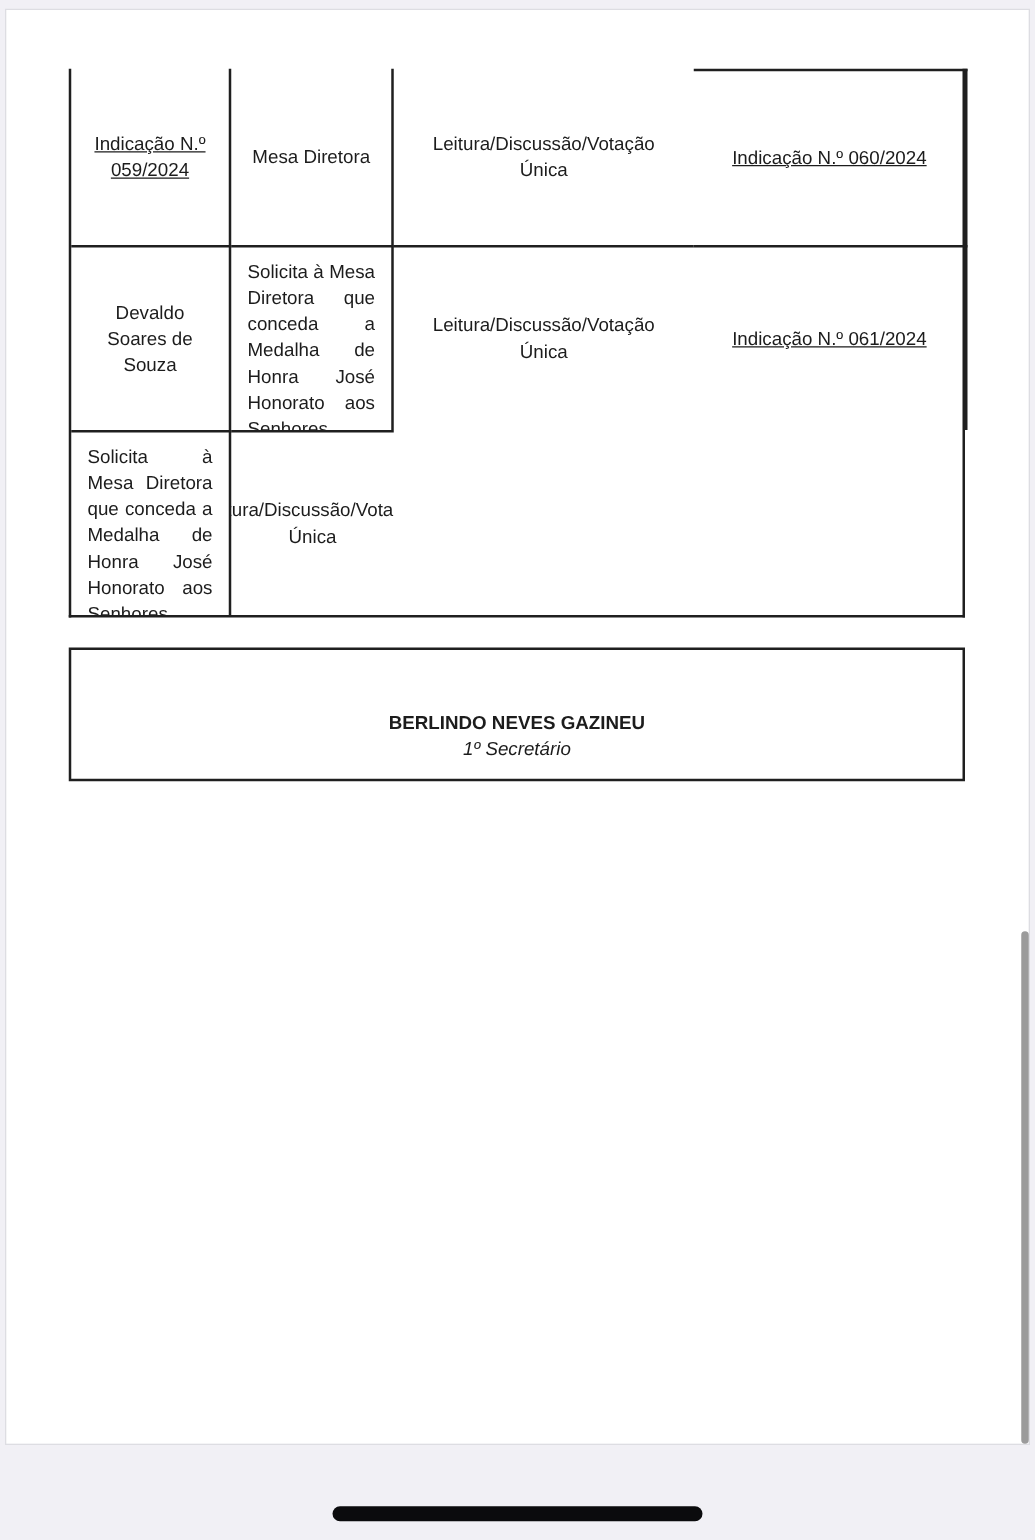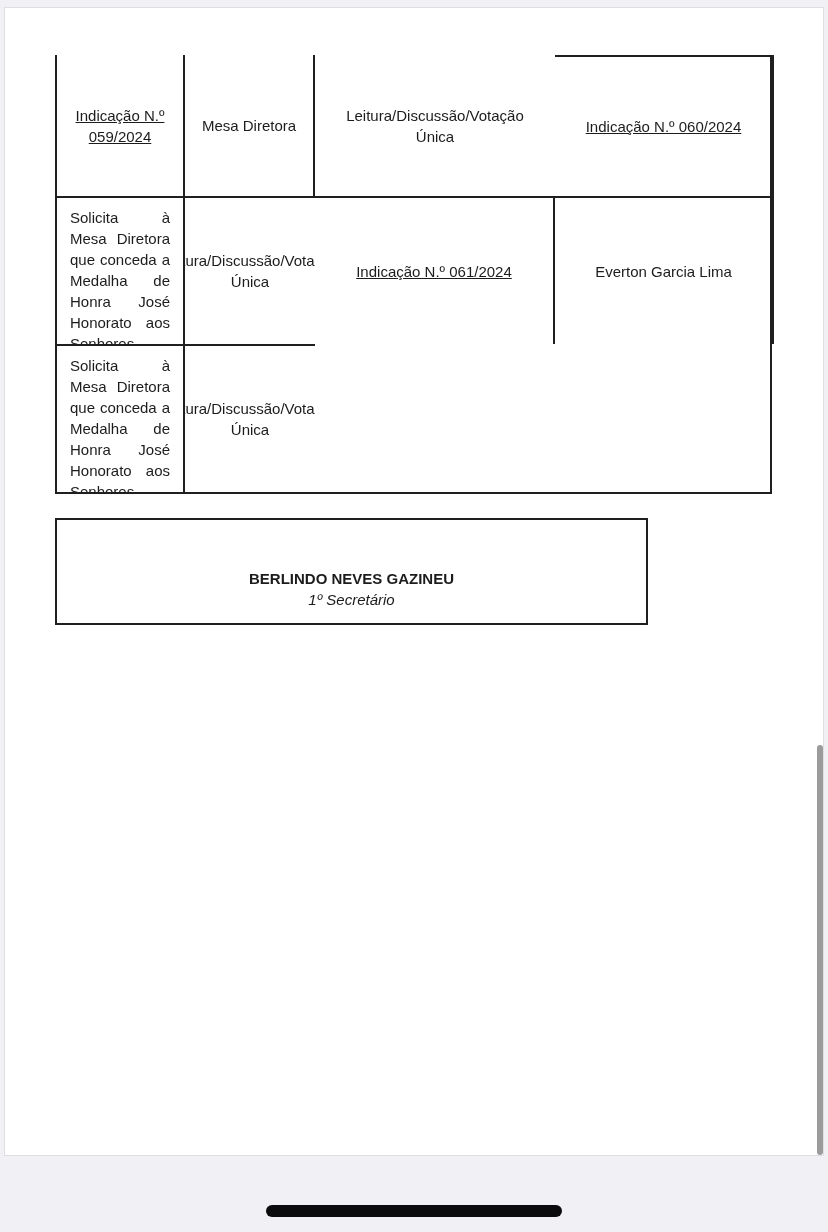--- a/index.html
+++ b/index.html
@@ -54,21 +54,21 @@
   .cell-desc {
     align-items: flex-start;
     justify-content: flex-start;
     text-align: justify;
     padding: 9px 13px 0 13px;
   }
   .cell-proc { padding: 0 21px; }
   .signature-box {
     position: absolute;
     left: 50px; top: 510px;
-    width: 593px; height: 107px;
+    width: 717px; height: 107px;
     border: 2px solid #1f1f1f;
     display: flex;
     flex-direction: column;
     align-items: center;
     justify-content: flex-end;
     padding-bottom: 13px;
     color: #1c1c1c;
   }
   .sig-name { font-weight: bold; font-size: 15px; line-height: 21px; }
   .sig-title { font-size: 15px; line-height: 21px; font-style: italic; }
@@ -102,32 +102,32 @@
       <div class="cell cell-author first-row">
         <span>Mesa Diretora</span>
       </div>
       <div class="cell cell-proc first-row last-col">
         <span>Leitura/Discussão/Votação Única</span>
       </div>
 
       <div class="cell cell-id">
         <span class="id-link">Indicação N.º 060/2024</span>
       </div>
+      <div class="cell cell-author">
+        <span>Devaldo Soares de Souza</span>
+      </div>
       <div class="cell cell-desc">
         <span>Solicita à Mesa Diretora que conceda a Medalha de Honra José Honorato aos Senhores Amarildo Leite Menezes e Maria das Dores Martins Menezes.</span>
       </div>
       <div class="cell cell-proc last-col">
         <span>Leitura/Discussão/Votação Única</span>
       </div>
 
       <div class="cell cell-id">
         <span class="id-link">Indicação N.º 061/2024</span>
-      </div>
-      <div class="cell cell-author">
-        <span>Everton Garcia Lima</span>
       </div>
       <div class="cell cell-desc">
         <span>Solicita à Mesa Diretora que conceda a Medalha de Honra José Honorato aos Senhores José Antônio Silva dos Santos e Maria Eliene Araújo dos Santos.</span>
       </div>
       <div class="cell cell-proc last-col">
         <span>Leitura/Discussão/Votação Única</span>
       </div>
 
     </div>
 

